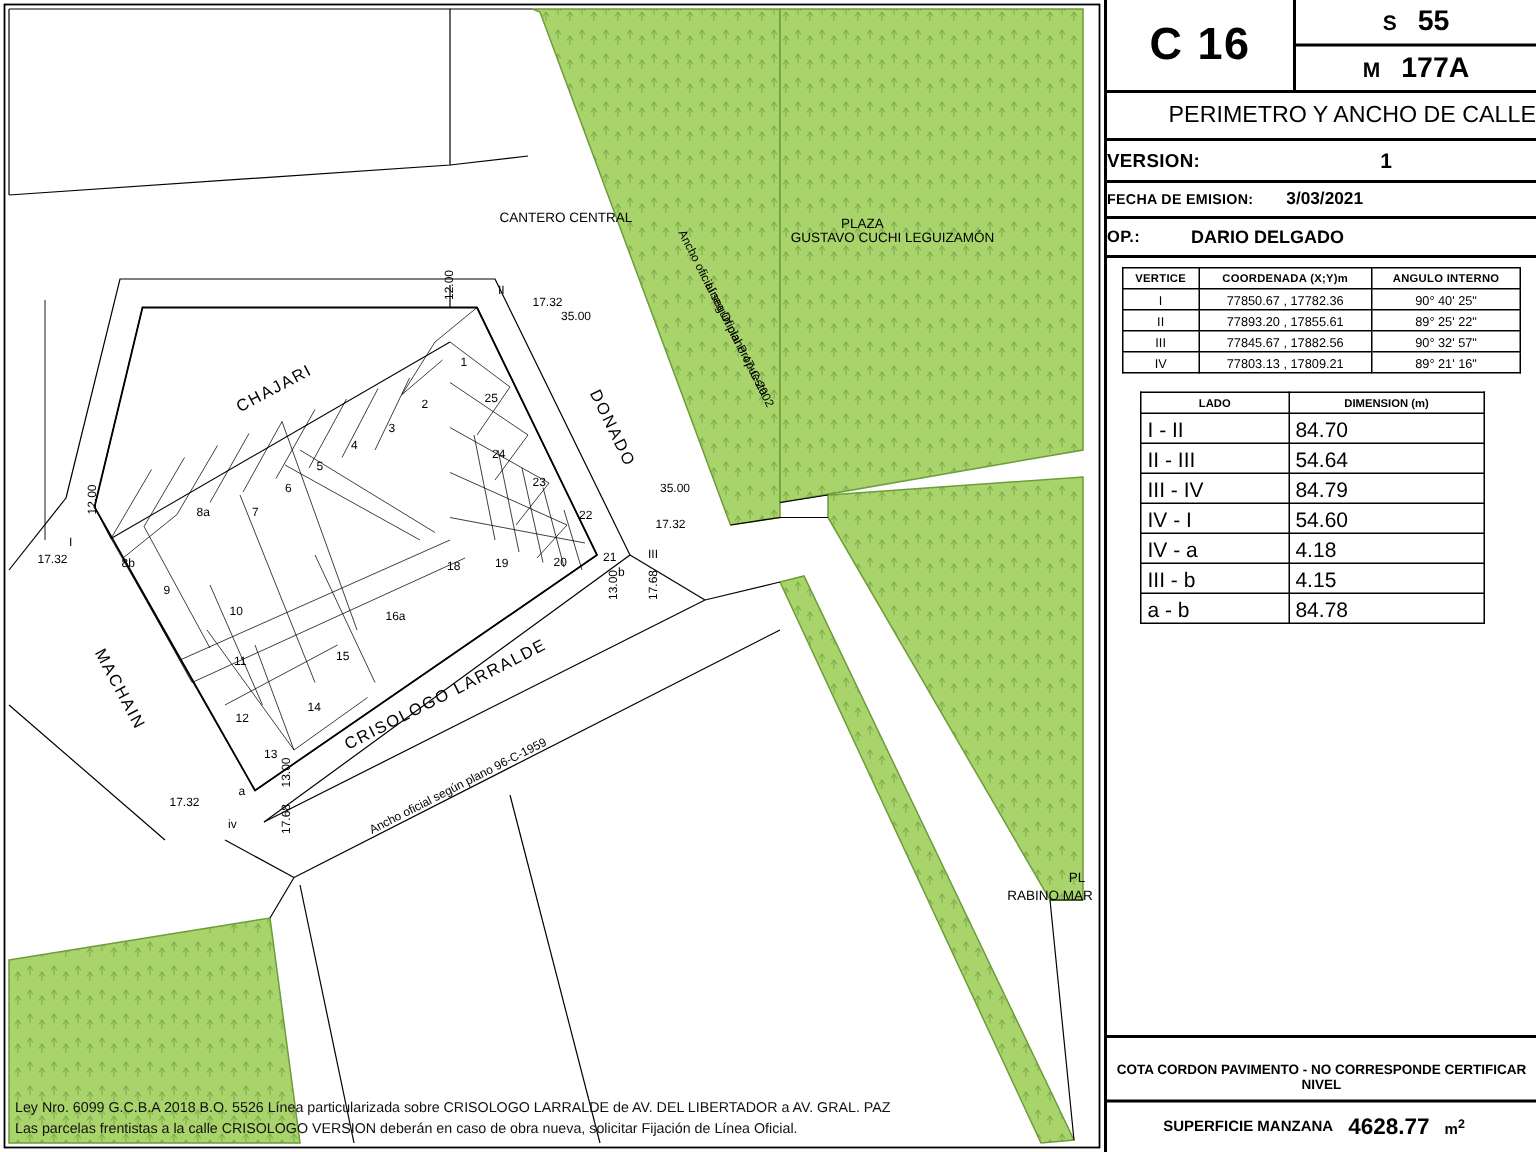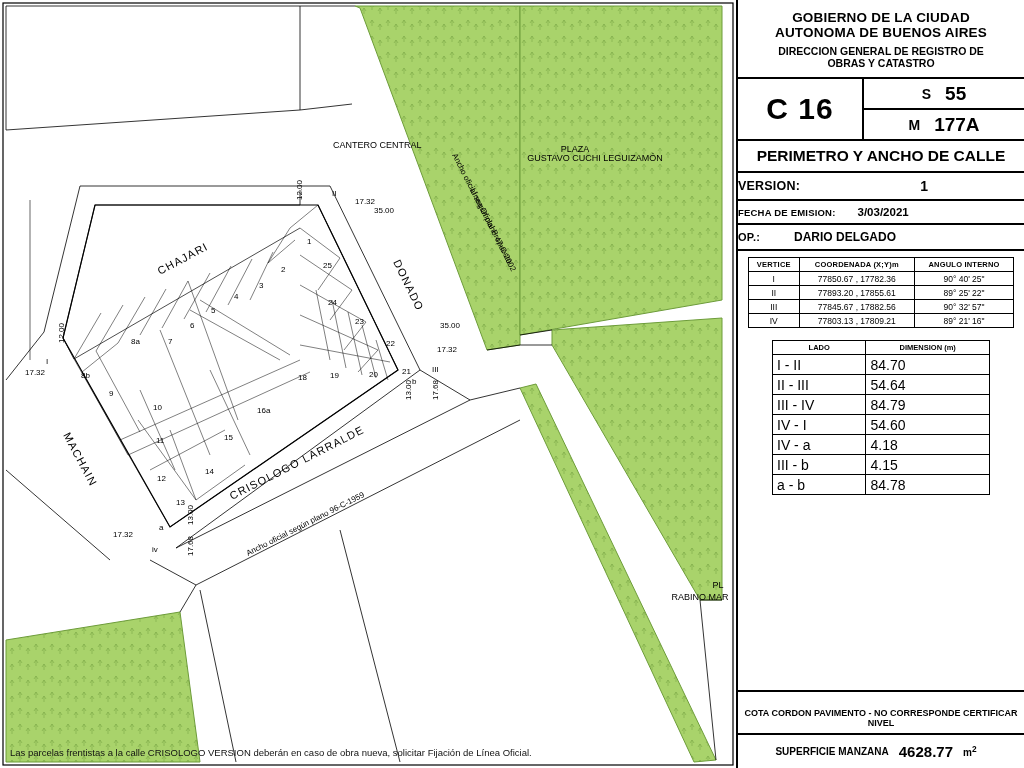--- a/index.html
+++ b/index.html
@@ -76,23 +76,23 @@
   .codes .c-cell {
     flex: 1;
     display: flex; align-items: center; justify-content: center;
     gap: 14px;
     font-size: 19px; font-weight: bold;
   }
   .codes .c-cell.top { border-bottom: 2px solid #000; }
   .codes .c-cell .lbl { font-size: 14px; font-weight: bold; }
 
   .title-row {
-    text-align: center;
+    text-align: right;
     font-size: 15.5px;
-    font-weight: bold;
+    font-weight: normal;
     padding: 6px 0 6px 0;
   }
   .kv {
     display: flex;
     align-items: center;
     padding: 5px 0;
     font-size: 11px;
   }
   .kv .k { font-weight: bold; letter-spacing: .2px; }
   .kv .v { font-weight: bold; }
@@ -117,21 +117,21 @@
     text-align: center;
     letter-spacing: .2px;
   }
   table.grid td {
     border: 1px solid #000;
     padding: 1.5px 3px;
     text-align: center;
     font-size: 8.5px;
   }
 
-  .tbl2-wrap { padding: 8px 34px 8px 34px; }
+  .tbl2-wrap { padding: 8px 34px 8px 22px; }
   table.grid2 {
     width: 100%;
     border-collapse: collapse;
   }
   table.grid2 th {
     font-size: 7.5px;
     font-weight: bold;
     border: 1px solid #000;
     padding: 2px;
     text-align: center;
@@ -356,33 +356,28 @@
         <text x="369" y="377">20</text>
         <text x="402" y="374">21</text>
         <text x="386" y="346">22</text>
         <text x="355" y="324">23</text>
         <text x="328" y="305">24</text>
         <text x="323" y="268">25</text>
       </g>
     </svg>
 
     <div class="note">
+      <div>Ley Nro. 6099 G.C.B.A 2018 B.O. 5526 Línea particularizada sobre CRISOLOGO LARRALDE de AV. DEL LIBERTADOR a AV. GRAL. PAZ</div>
       <div>Las parcelas frentistas a la calle CRISOLOGO VERSION deberán en caso de obra nueva, solicitar Fijación de Línea Oficial.</div>
     </div>
   </div>
 
   <div id="panel">
     <div id="panel-inner">
 
-      <div class="pnl-row hdr">
-        <div class="l1">GOBIERNO DE LA CIUDAD</div>
-        <div class="l2">AUTONOMA DE BUENOS AIRES</div>
-        <div class="l3">DIRECCION GENERAL DE REGISTRO DE</div>
-        <div class="l4">OBRAS Y CATASTRO</div>
-      </div>
 
       <div class="pnl-row codes">
         <div class="c-left">C 16</div>
         <div class="c-right">
           <div class="c-cell top">
             <span class="lbl">S</span>
             <span>55</span>
           </div>
           <div class="c-cell">
             <span class="lbl">M</span>

